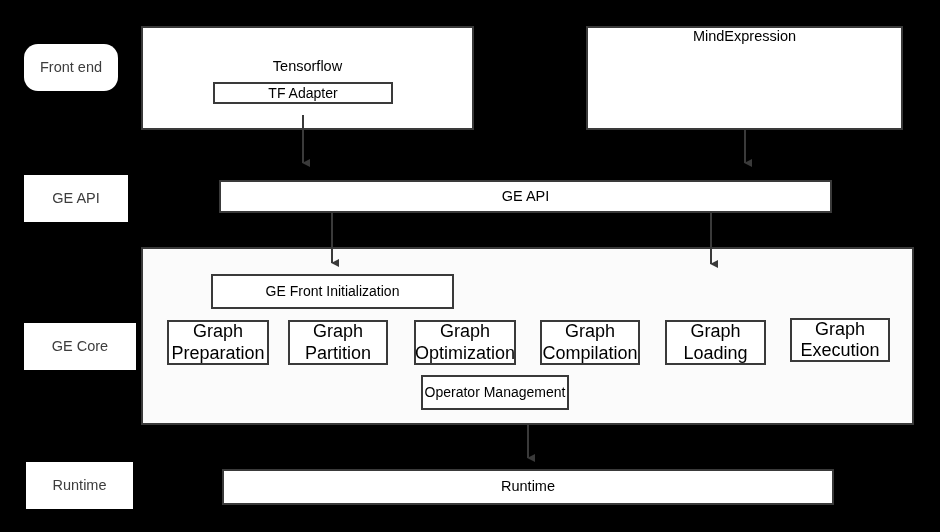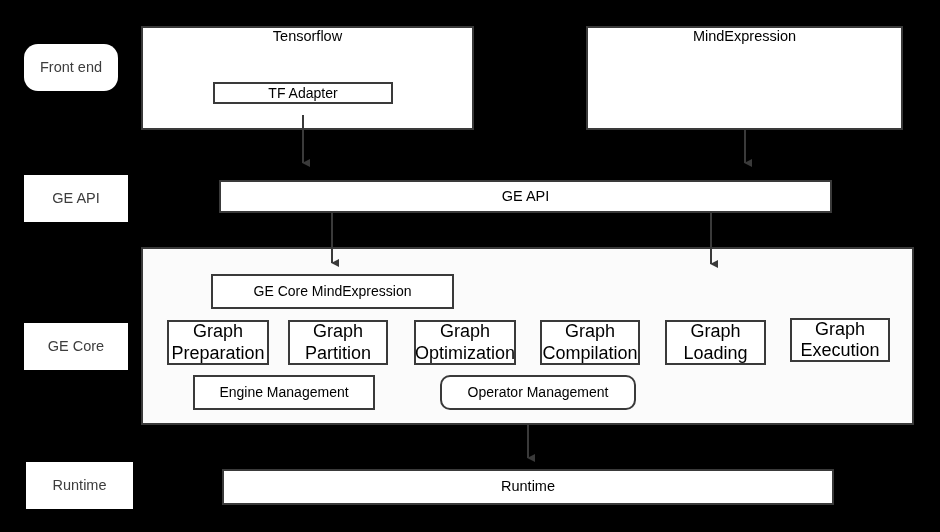--- a/index.html
+++ b/index.html
@@ -38,20 +38,21 @@
     font-size: 14.5px;
     color: #3d3d3d;
   }
 
   
   .container-box {
     border: 2px solid #3a3a3a;
     background: #ffffff;
     align-items: flex-start;
     justify-content: center;
+    padding-top: 30px;
     font-size: 14.5px;
   }
   .container-box.ge-core-shell {
     background: #fbfbfb;
     padding-top: 0;
   }
 
   
   .bar-box {
     border: 2px solid #3a3a3a;
@@ -78,55 +79,54 @@
 </style>
 </head>
 <body>
 
 <div id="canvas">
 
   <div class="box stage-label" style="left:24px; top:44px; width:94px; height:47px;border-radius:14px;">Front end</div>
 
   <div class="box stage-label" style="left:24px; top:175px; width:104px; height:47px;">GE API</div>
 
-  <div class="box stage-label" style="left:24px; top:323px; width:104px; height:47px;">GE Core</div>
+  <div class="box stage-label" style="left:24px; top:323px; width:112px; height:47px;">GE Core</div>
 
   <div class="box stage-label" style="left:26px; top:462px; width:107px; height:47px;">Runtime</div>
 
   <div class="box container-box" style="left:141px; top:26px; width:333px; height:104px;">
     <span>Tensorflow</span>
   </div>
   <div class="box module-box wide" style="left:213px; top:82px; width:180px; height:22px;">TF Adapter</div>
 
   <div class="box container-box" style="left:586px; top:26px; width:317px; height:104px; padding-top:0;">
     <span>MindExpression</span>
   </div>
 
   <div class="box bar-box" style="left:219px; top:180px; width:613px; height:33px;">GE API</div>
 
   <div class="box container-box ge-core-shell" style="left:141px; top:247px; width:773px; height:178px;"></div>
 
-  <div class="box module-box wide" style="left:211px; top:274px; width:243px; height:35px;">GE Core MindExpression</div>
+  <div class="box module-box wide" style="left:211px; top:274px; width:243px; height:35px;">GE Front Initialization</div>
 
 
   <div class="box module-box" style="left:167px; top:320px; width:102px; height:45px;">Graph
 Preparation</div>
   <div class="box module-box" style="left:288px; top:320px; width:100px; height:45px;">Graph
 Partition</div>
   <div class="box module-box" style="left:414px; top:320px; width:102px; height:45px;">Graph
 Optimization</div>
   <div class="box module-box" style="left:540px; top:320px; width:100px; height:45px;">Graph
 Compilation</div>
   <div class="box module-box" style="left:665px; top:320px; width:101px; height:45px;">Graph
 Loading</div>
   <div class="box module-box" style="left:790px; top:318px; width:100px; height:44px;">Graph
 Execution</div>
 
-  <div class="box module-box wide" style="left:193px; top:375px; width:182px; height:35px;">Engine Management</div>
-  <div class="box module-box wide" style="left:440px; top:375px; width:196px; height:35px;border-radius:10px;">Operator Management</div>
+  <div class="box module-box wide" style="left:421px; top:375px; width:148px; height:35px;">Operator Management</div>
 
   <div class="box bar-box" style="left:222px; top:469px; width:612px; height:36px;">Runtime</div>
 
   <div class="arrow" style="left:0; top:0; width:940px; height:532px;">
     <svg width="940" height="532" viewBox="0 0 940 532">
       <defs>
         <marker id="ah" markerWidth="9" markerHeight="9" refX="4.2" refY="7.4" orient="auto" markerUnits="userSpaceOnUse">
           <path d="M0.3,0.4 L4.2,8.2 L8.1,0.4 Z" fill="#3a3a3a"></path>
         </marker>
       </defs>

